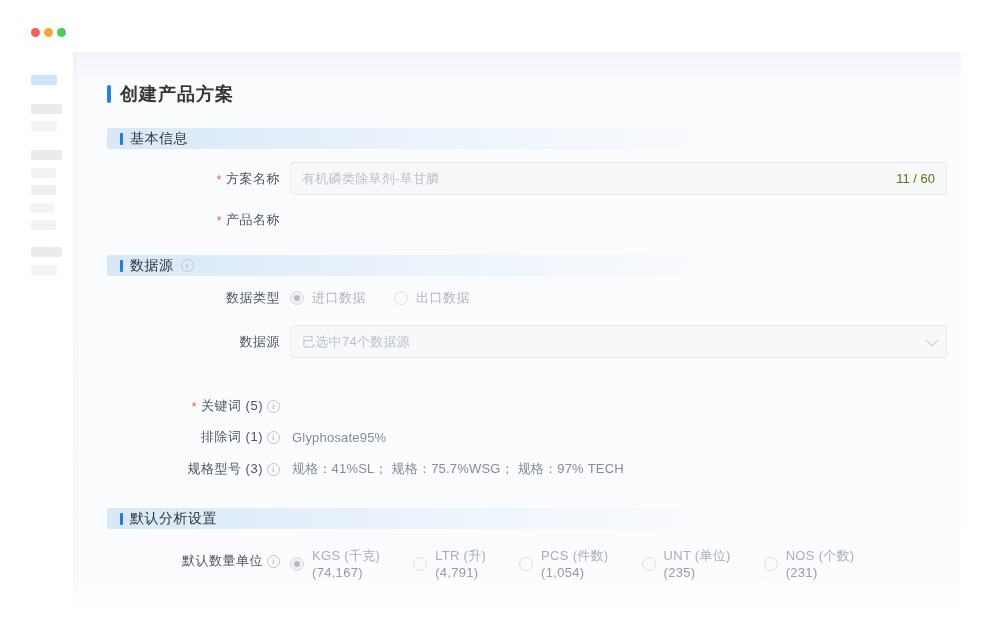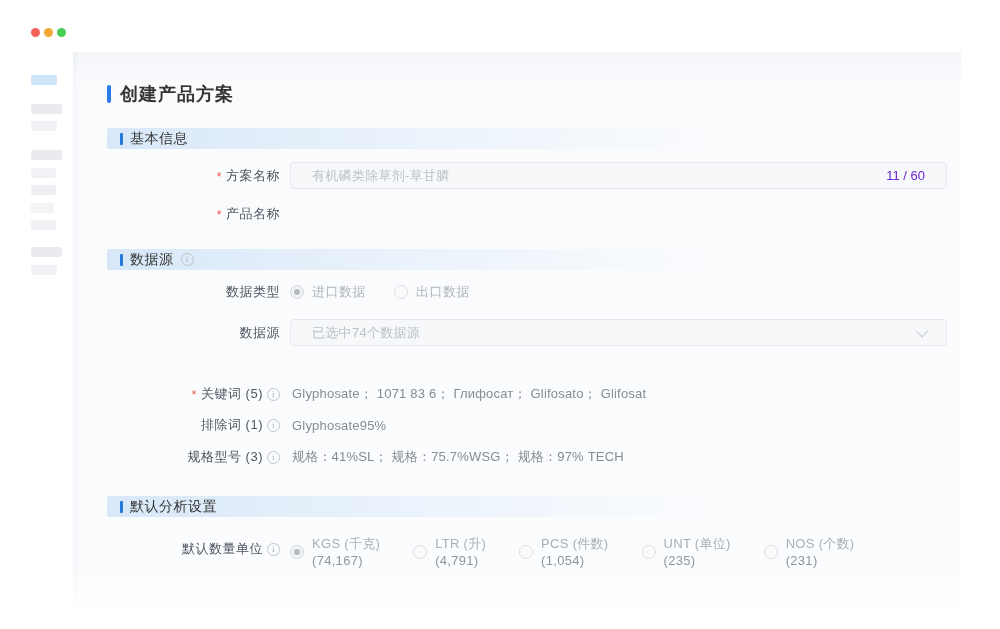--- a/index.html
+++ b/index.html
@@ -38,24 +38,24 @@
               background:linear-gradient(90deg,#d8e8f8 0%,rgba(221,235,250,.55) 35%,rgba(240,246,252,0) 72%);}
   .mini-bar{width:3px;height:12px;border-radius:1px;}
   .sec-title{font-size:14px;font-weight:normal;color:#333;letter-spacing:.5px;}
 
   .form-row{display:flex;align-items:center;margin-left:0;}
   .lbl{width:173px;flex:0 0 173px;display:flex;justify-content:flex-end;align-items:center;gap:4px;
        font-size:13px;color:#4e5560;letter-spacing:.5px;}
   .star{color:#f0544d;font-size:12px;line-height:1;transform:translateY(1px);}
   .fld{flex:1;margin-left:10px;display:flex;align-items:center;}
 
-  .input-box{flex:1;height:27px;box-sizing:border-box;background:#f7f8fa;border:1px solid #e6e8ec;border-radius:4px;
-             display:flex;align-items:center;justify-content:space-between;padding:0 21px;}
+  .input-box{flex:1;height:33px;box-sizing:border-box;background:#f7f8fa;border:1px solid #e6e8ec;border-radius:4px;
+             display:flex;align-items:center;justify-content:space-between;padding:0 11px;}
   .input-val{font-size:13px;color:#bac0c9;letter-spacing:.3px;white-space:nowrap;overflow:hidden;}
-  .counter{font-size:13px;color:#6d28d9;flex:0 0 auto;margin-left:12px;}
+  .counter{font-size:13px;color:#4d7c0f;flex:0 0 auto;margin-left:12px;}
 
   .radio{width:14px;height:14px;box-sizing:border-box;border-radius:50%;border:1px solid #dcdfe5;background:#fbfbfc;
          position:relative;flex:0 0 14px;}
   .radio.checked{background:#f1f2f4;border-color:#d5d8de;}
   .radio.checked::after{content:"";position:absolute;left:3px;top:3px;width:6px;height:6px;border-radius:50%;background:#b6bac2;}
   .opt{display:flex;align-items:center;gap:8px;}
   .opt-label{font-size:13px;color:#b0b5bd;letter-spacing:.5px;}
 
   .chevron{width:8px;height:8px;border-right:1.5px solid #c4c8cf;border-bottom:1.5px solid #c4c8cf;
            transform:rotate(45deg) translateY(-2px);flex:0 0 auto;}
@@ -178,21 +178,20 @@
     <div class="gap-section"></div>
 
     <div class="gap-after-header"></div>
 
     <div class="form-row" style="margin-bottom:13px;">
       <span class="lbl">
         <span class="star">*</span>
         <span>关键词 (5)</span>
         <span class="info-icon"></span>
       </span>
-      <span class="feat-val">Glyphosate； 1071 83 6； Глифосат； Glifosato； Glifosat</span>
     </div>
 
     <div class="form-row" style="margin-bottom:14px;">
       <span class="lbl">
         <span>排除词 (1)</span>
         <span class="info-icon"></span>
       </span>
       <span class="feat-val">Glyphosate95%</span>
     </div>
 

